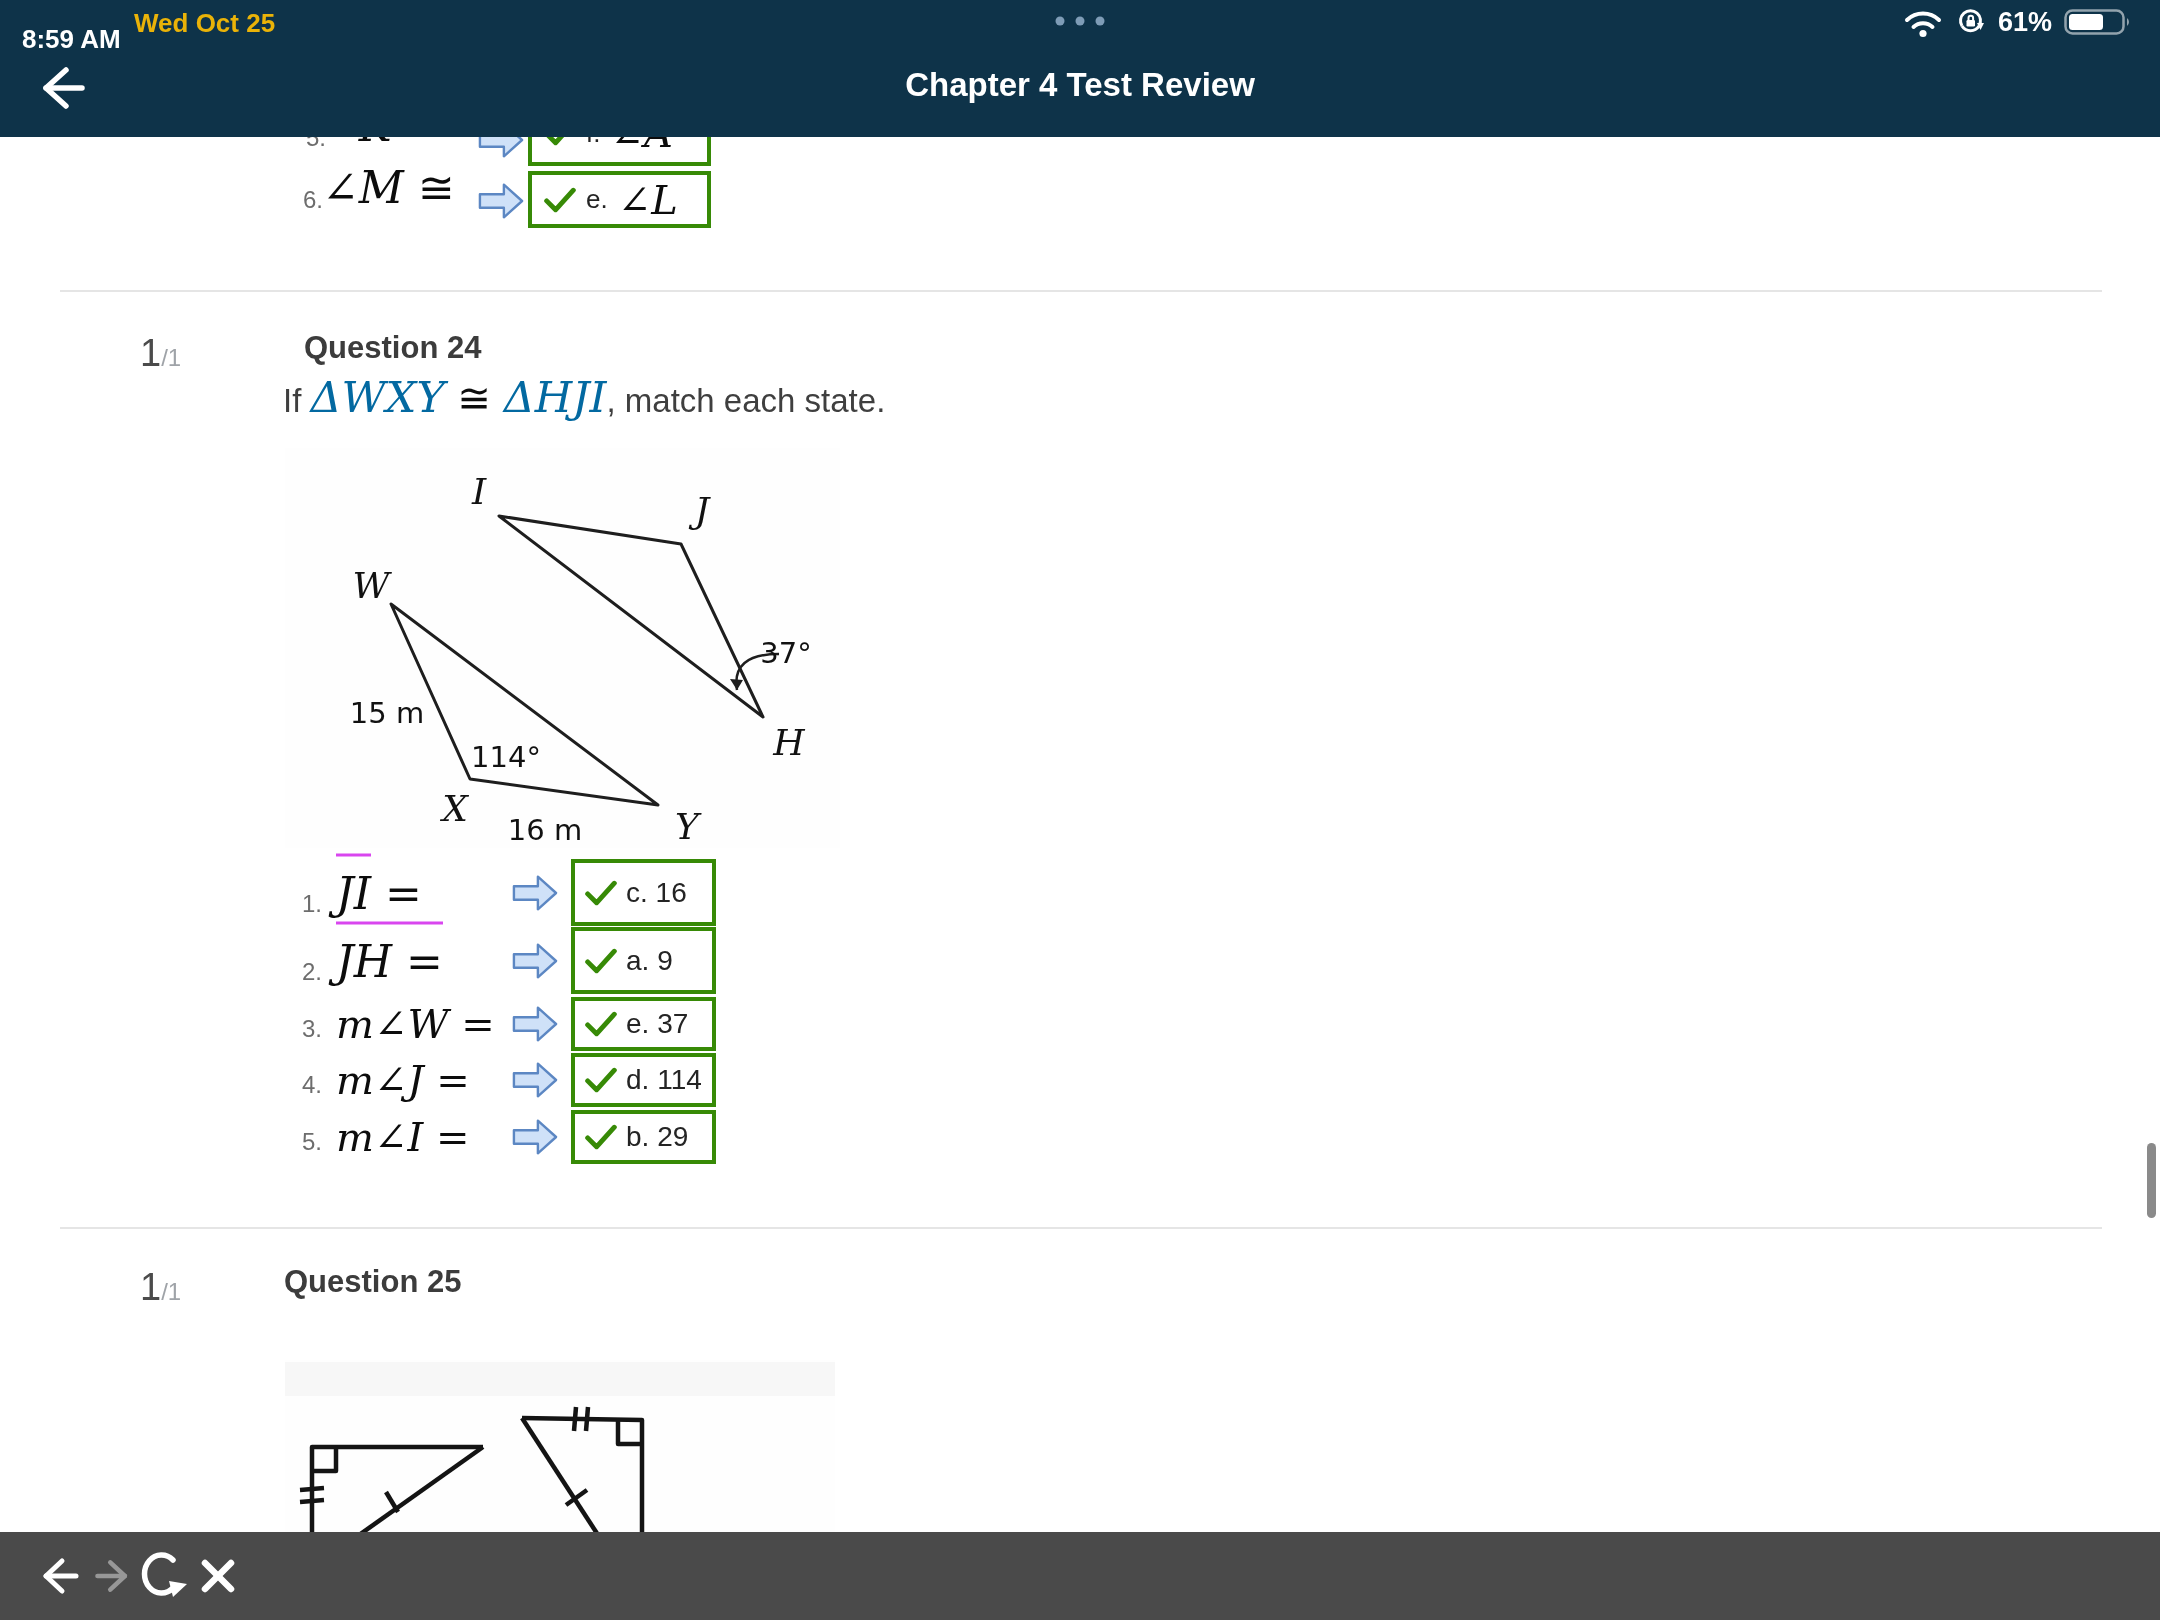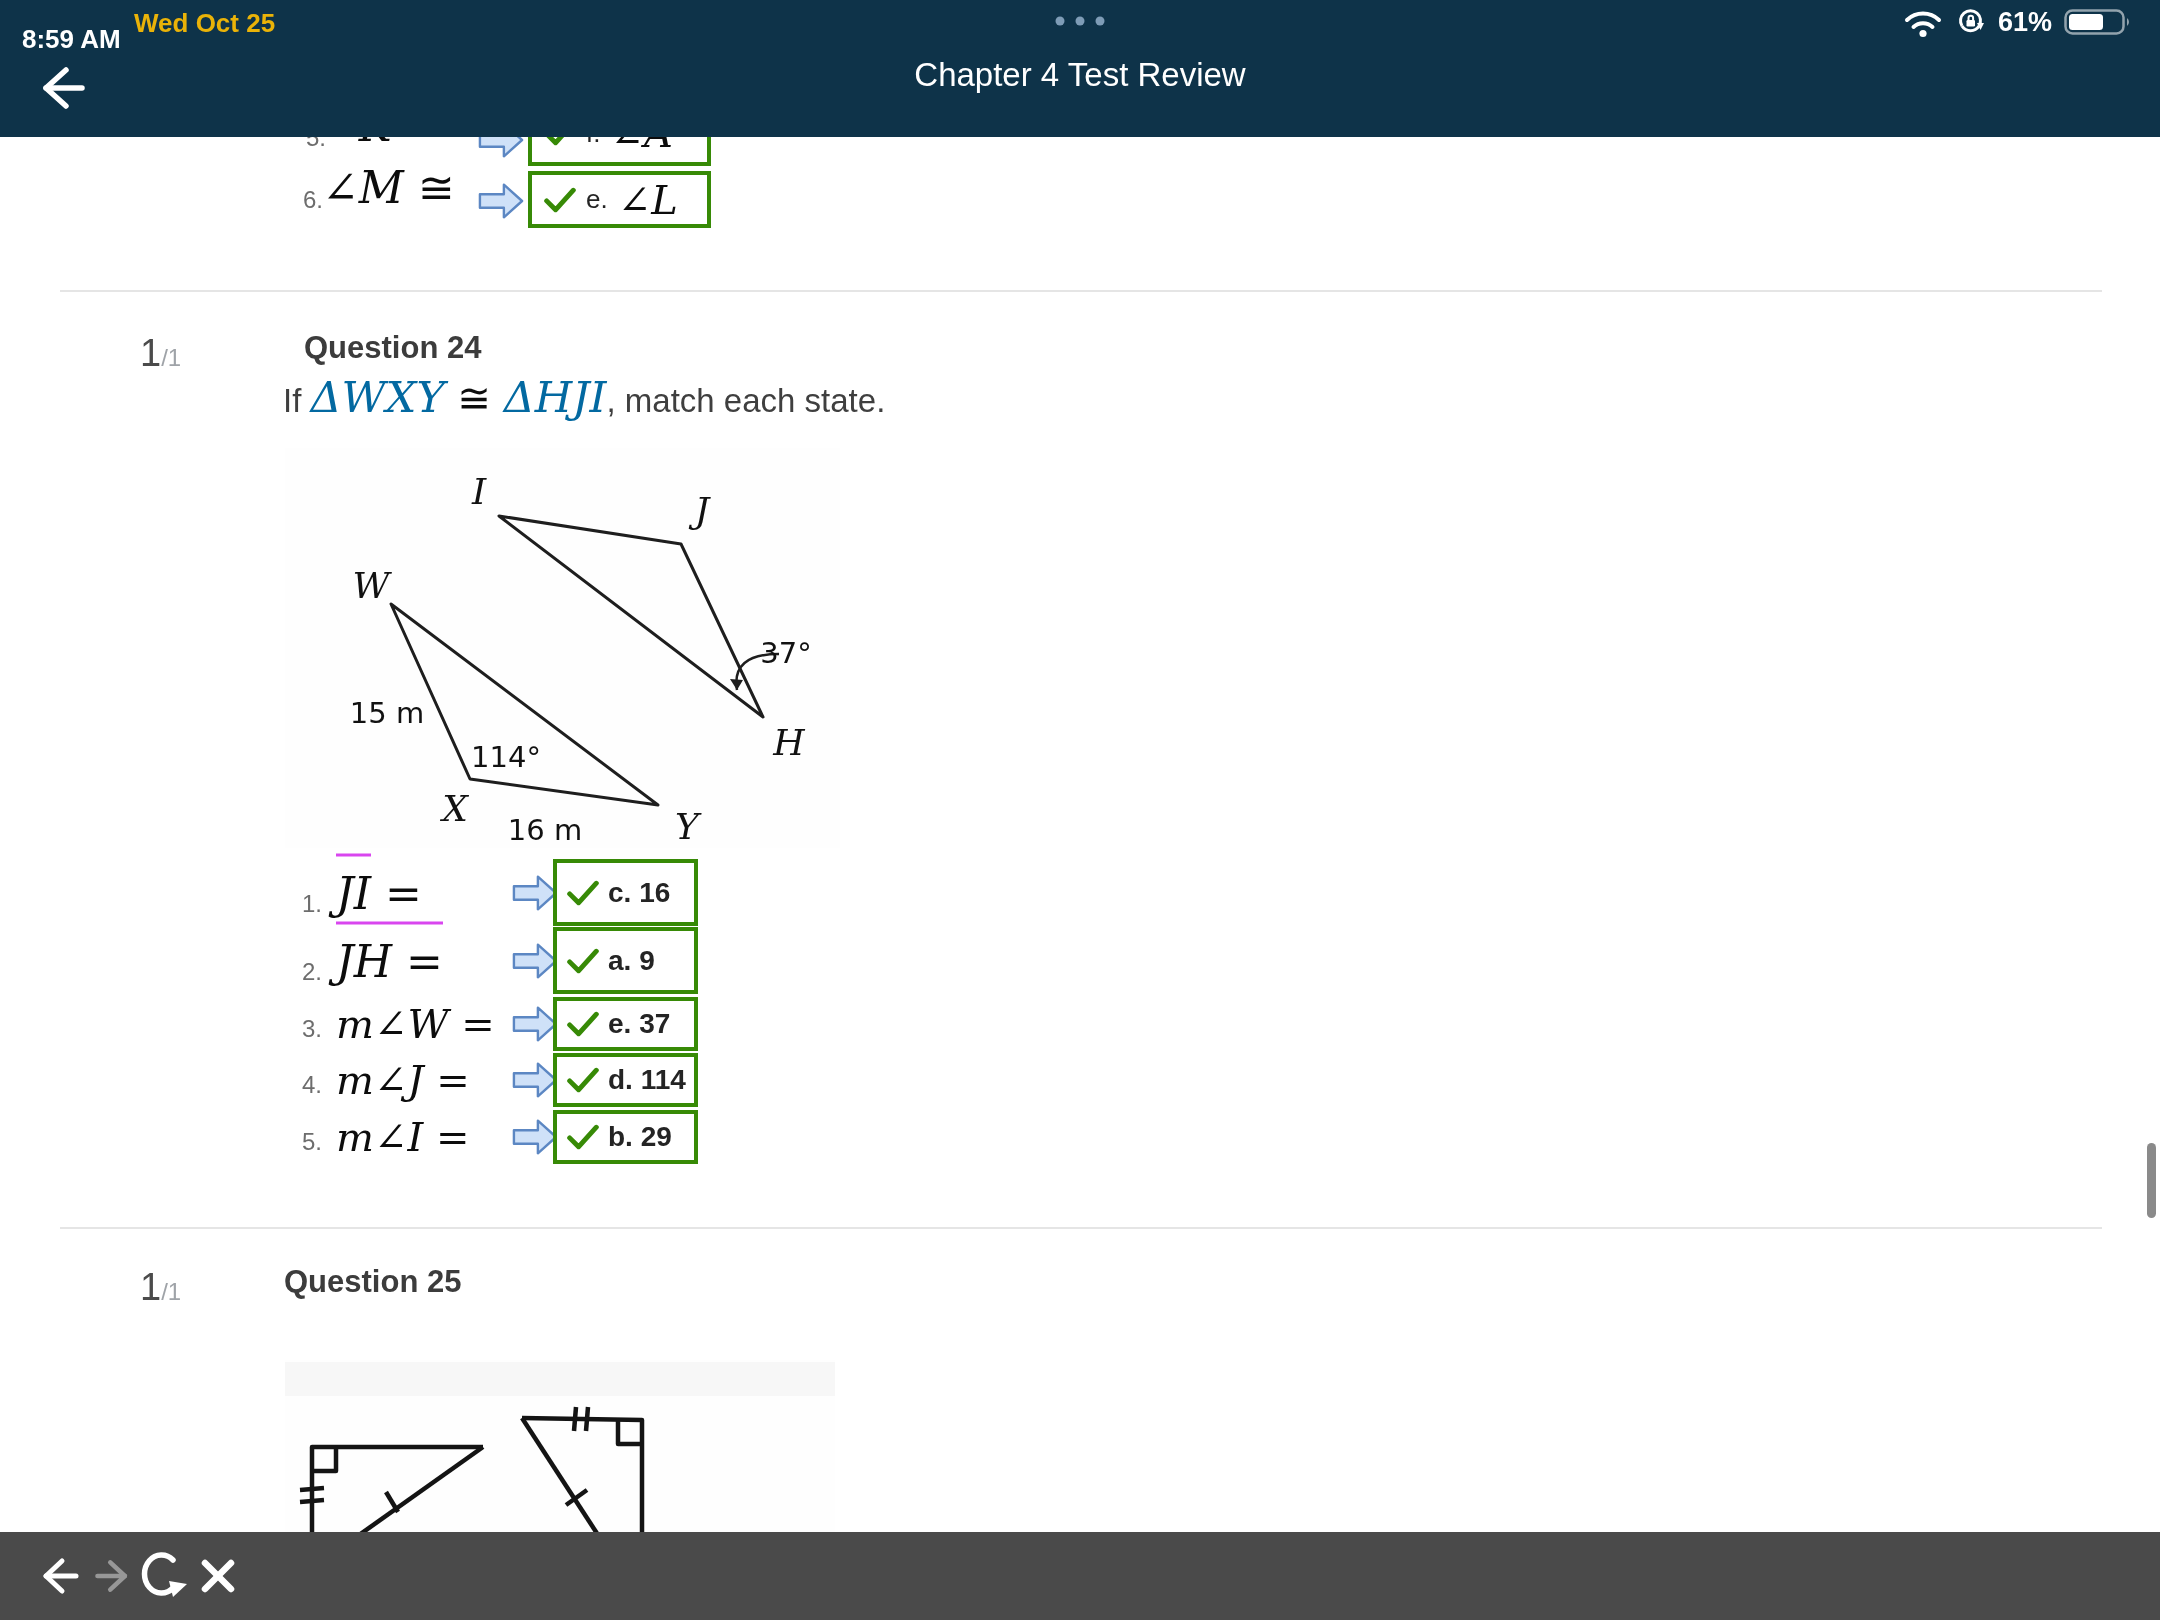--- a/index.html
+++ b/index.html
@@ -8,22 +8,22 @@
   .abs{position:absolute;}
 
   
   .header{position:absolute;left:0;top:0;width:2160px;height:137px;background:#0e3349;z-index:20;}
   .status-time{position:absolute;left:22px;top:8px;color:#fff;font-size:26px;font-weight:700;margin-top:16px;}
   .status-date{position:absolute;left:134px;top:8px;color:#eab308;font-size:26px;font-weight:700;}
   .mt-dots{position:absolute;left:1052px;top:14px;}
   .status-right{position:absolute;right:28px;top:6px;display:flex;align-items:center;gap:12px;}
   .batt-pct{color:#fff;font-size:27px;font-weight:600;}
   .back-btn{position:absolute;left:30px;top:60px;width:56px;height:56px;cursor:pointer;}
-  .page-title{position:absolute;left:0;top:56px;width:2160px;text-align:center;color:#fff;
-              font-size:33px;font-weight:400;}
+  .page-title{position:absolute;left:0;top:66px;width:2160px;text-align:center;color:#fff;
+              font-size:33px;font-weight:700;}
 
   
   .divider{position:absolute;left:60px;width:2042px;height:2px;background:#e5e5e5;}
 
   .score{position:absolute;left:140px;white-space:nowrap;}
   .score-big{font-size:38px;color:#4b4b4b;}
   .score-small{font-size:24px;color:#9fa3a8;}
 
   .q-title{position:absolute;left:284px;font-size:31px;font-weight:700;color:#3c3c3c;}
   .q-body{position:absolute;left:284px;font-size:29px;color:#3e3e3e;}
@@ -36,23 +36,23 @@
   
   .mrow{position:absolute;left:300px;width:415px;}
   .mnum{position:absolute;left:2px;bottom:8px;font-size:24px;color:#6d6d6d;}
   .mmath{position:absolute;left:36px;top:50%;transform:translateY(-50%);white-space:nowrap;
          font-family:"DejaVu Serif","DejaVu Sans",serif;font-style:italic;color:#0c0c0c;}
   .tall .mmath{font-size:44px;}
   .short .mmath{font-size:40px;}
   .over{border-top:3px solid #d946ef;padding-top:11px;}
   .over:empty{border-top:none;padding-top:0;}
   .blockarrow{position:absolute;left:212px;top:50%;transform:translateY(-50%);}
-  .ansbox{position:absolute;left:253px;top:0;bottom:0;width:145px;box-sizing:border-box;
+  .ansbox{position:absolute;left:271px;top:0;bottom:0;width:145px;box-sizing:border-box;
           border:4px solid #378a06;background:#fff;display:flex;align-items:center;
-          padding-left:10px;gap:9px;cursor:pointer;font-weight:bold;}
+          padding-left:10px;gap:9px;cursor:pointer;}
   .ans-text{font-size:28px;color:#242424;white-space:nowrap;}
 
   
   .tnum{position:absolute;font-size:24px;color:#6d6d6d;}
   .tmath{position:absolute;font-family:"DejaVu Serif","DejaVu Sans",serif;font-style:italic;
          font-size:44px;color:#0c0c0c;white-space:nowrap;}
   .tbox{position:absolute;left:528px;width:183px;box-sizing:border-box;border:4px solid #378a06;
         background:#fff;display:flex;align-items:center;padding-left:12px;gap:10px;cursor:pointer;}
   .ans-letter{font-size:26px;color:#242424;}
   .ans-math{font-family:"DejaVu Serif","DejaVu Sans",serif;font-style:italic;font-size:40px;color:#0c0c0c;}

